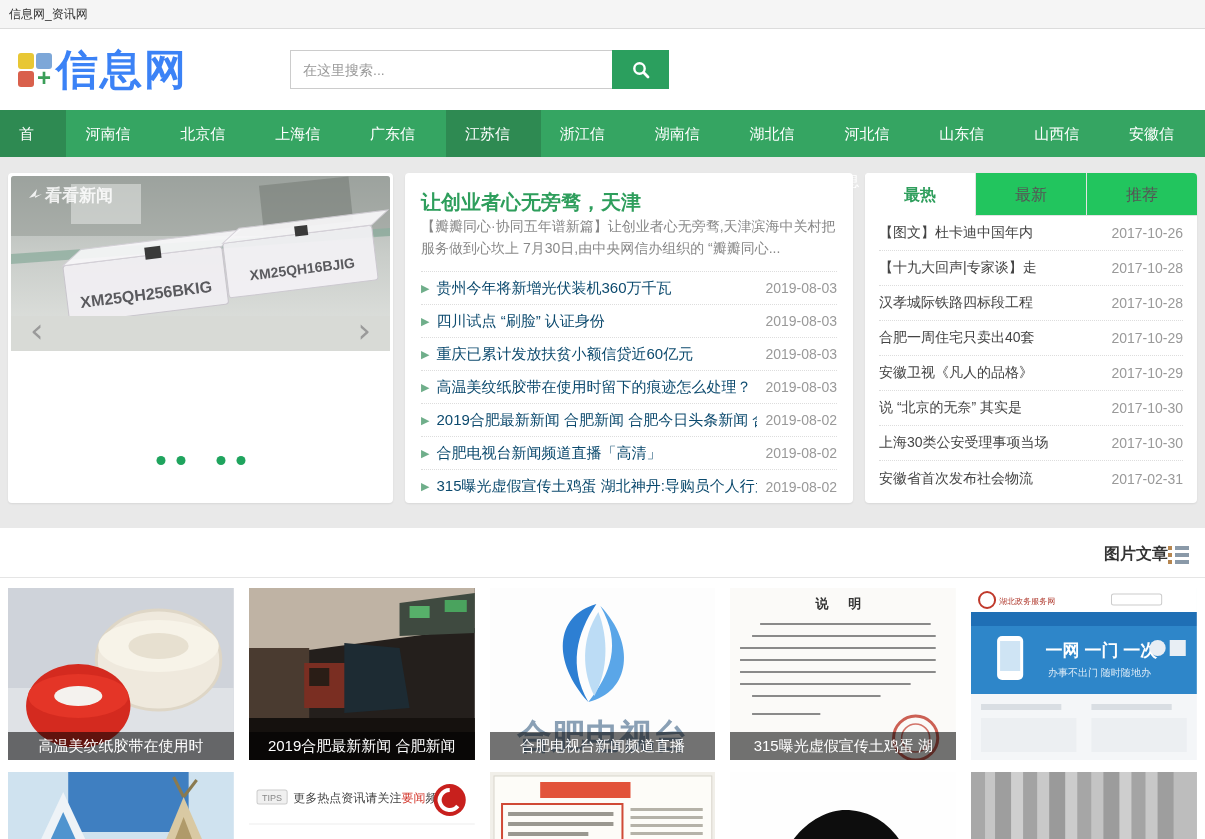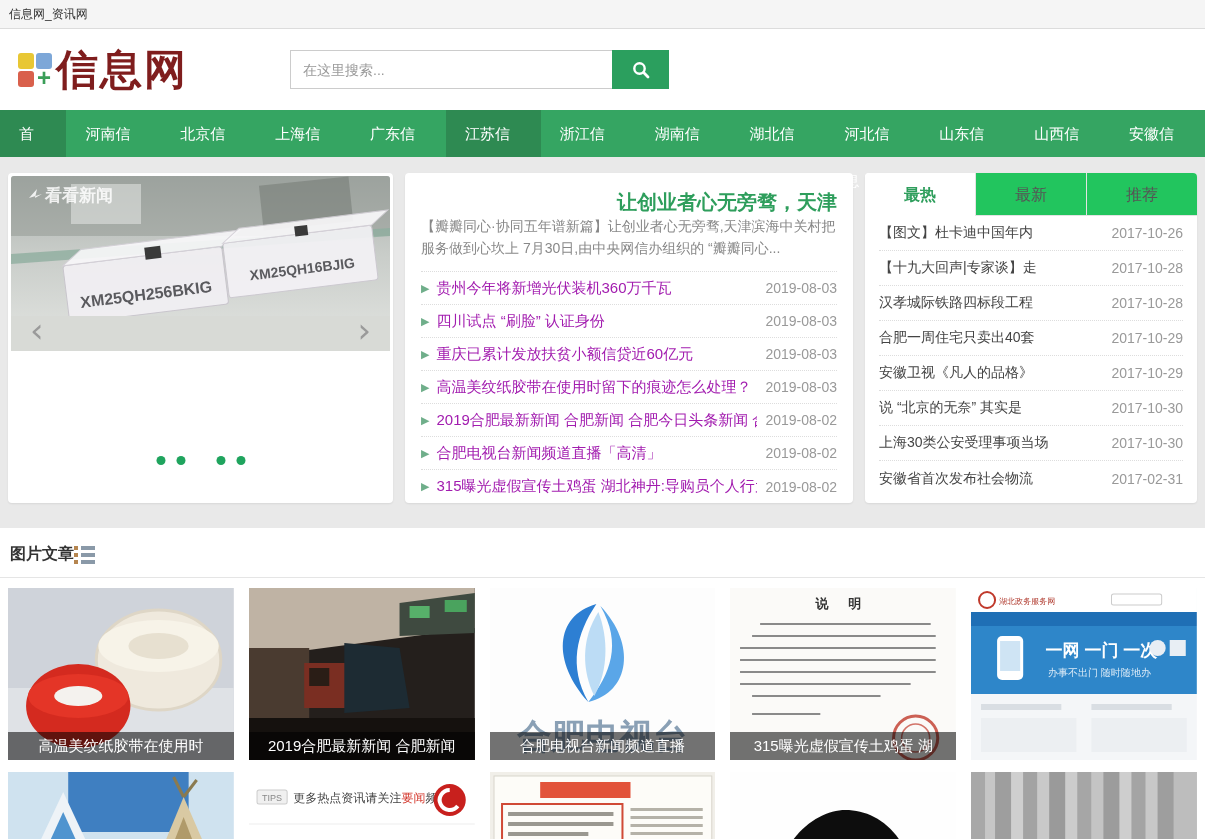--- a/index.html
+++ b/index.html
@@ -12,21 +12,21 @@
     display:flex; align-items:center; padding:0 9px; font-size:12px; color:#333; }
 
   
   .header { height:81px; background:#fff; display:flex; align-items:center; }
   .logo { display:flex; align-items:center; margin-left:18px; cursor:pointer; }
   .sq-grid { display:grid; grid-template-columns:16px 16px; grid-template-rows:16px 16px;
     gap:2px; margin-right:4px; }
   .sq { border-radius:3px; }
   .sq-y { background:#e8c734; } .sq-b { background:#7da7d8; } .sq-r { background:#d9604c; }
   .sq-plus { color:#3a9e58; font-size:24px; font-weight:bold; line-height:14px; text-align:center; }
-  .logo-text { font-size:42px; font-weight:bold; color:#7f1d1d; letter-spacing:2px; line-height:1;font-family:Liberation Serif, serif; }
+  .logo-text { font-size:42px; font-weight:bold; color:#3b82f6; letter-spacing:2px; line-height:1;font-family:Liberation Serif, serif; }
   .search { display:flex; margin-left:102px; }
   .search input { width:322px; height:39px; border:1px solid #ccc; border-right:none;
     padding:0 12px; font-size:14px; color:#333; outline:none; background:#fff;
     font-family:"Liberation Sans","DejaVu Sans",sans-serif; }
   .search input::placeholder { color:#999; }
   .search button { width:57px; height:39px; background:#2b9f5e; border:none; cursor:pointer;
     display:flex; align-items:center; justify-content:center; }
 
   
   .nav { height:47px; background:#35a562; display:flex; }
@@ -43,50 +43,50 @@
   .c-arrow { position:absolute; top:140px; font-size:34px; color:#9a9a9a; cursor:pointer;
     line-height:1; user-select:none; font-family:"DejaVu Sans",sans-serif; }
   .c-prev { left:22px; } .c-next { right:22px; }
   .dots { position:absolute; top:283px; left:50%; transform:translateX(-50%);
     display:flex; gap:11px; }
   .dot { width:9px; height:9px; border-radius:50%; background:#1fa45e; cursor:pointer; }
   .dot.cur { background:#fff; }
 
   
   .news { flex:1; height:330px; padding:0 16px; }
-  .f-title { margin-top:16px; text-align:right; font-size:20px; font-weight:bold;
+  .f-title { margin-top:16px; text-align:left; font-size:20px; font-weight:bold;
     color:#2e9e5c; cursor:pointer; }
   .f-sum { font-size:14px; color:#888; line-height:1.55;
     border-bottom:1px dotted #ddd; padding-bottom:12px; }
   .nlist { list-style:none; }
   .nrow { height:33px; display:flex; align-items:center; border-bottom:1px dotted #ddd;
     font-size:15px; }
   .nrow:last-child { border-bottom:none; }
   .tri { color:#6fae8a; font-size:11px; margin-right:7px; }
-  .ntitle { flex:1; color:#a21caf; white-space:nowrap; overflow:hidden; cursor:pointer; }
+  .ntitle { flex:1; color:#0c4a6e; white-space:nowrap; overflow:hidden; cursor:pointer; }
   .ndate { color:#999; font-size:14px; margin-left:8px; }
 
   
   .hot { width:332px; height:330px; overflow:hidden; }
   .tabs { display:flex; height:43px; }
   .tab { flex:1; text-align:center; line-height:43px; font-size:16px; color:#555;
     background:#22c55e; border-left:1px solid #e3e3e3; border-bottom:1px solid #e3e3e3;
     cursor:pointer; }
   .tab:first-child { border-left:none; }
   .tab.on { background:#fff; color:#2e9e5c; font-weight:bold; border-bottom:none; }
   .hlist { list-style:none; padding:0 14px; }
   .hrow { height:35px; display:flex; align-items:center; border-bottom:1px dotted #ddd;
     font-size:14px; }
   .hrow:last-child { border-bottom:none;align-items:center; }
   .htitle { flex:1; color:#444; white-space:nowrap; overflow:hidden; cursor:pointer; }
   .hdate { color:#999; font-size:14px; margin-left:6px; }
 
   
   .pics { margin-top:25px; background:#fff; padding-bottom:30px; min-height:320px; }
-  .pics-head { display:flex; align-items:center; justify-content:flex-start;
+  .pics-head { display:flex; align-items:center; justify-content:flex-end;
     padding:16px 16px 12px 10px; border-bottom:1px solid #e5e5e5; }
   .pics-title { font-size:16px; font-weight:bold; color:#333; }
   .list-icon { display:flex; flex-direction:column; gap:3px; cursor:pointer; }
   .list-icon i { display:flex; gap:3px; }
   .list-icon b { width:4px; height:4px; background:#b5854f; }
   .list-icon s { width:14px; height:4px; background:#8a99a8; }
   .pic-row { display:flex; gap:15px; padding:10px 8px 0 8px; }
   .pcard { flex:1; position:relative; height:172px; overflow:hidden; cursor:pointer; }
   .pcard svg { display:block; }
   .pcap { position:absolute; left:0; right:0; bottom:0; height:28px; line-height:28px;

